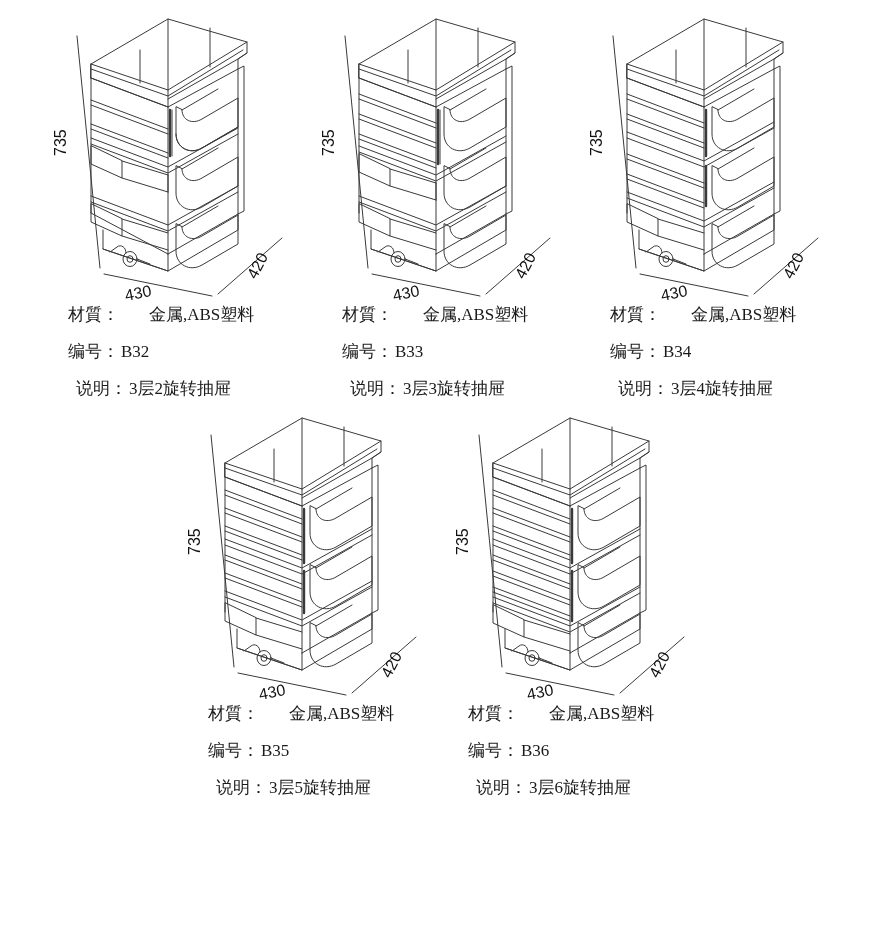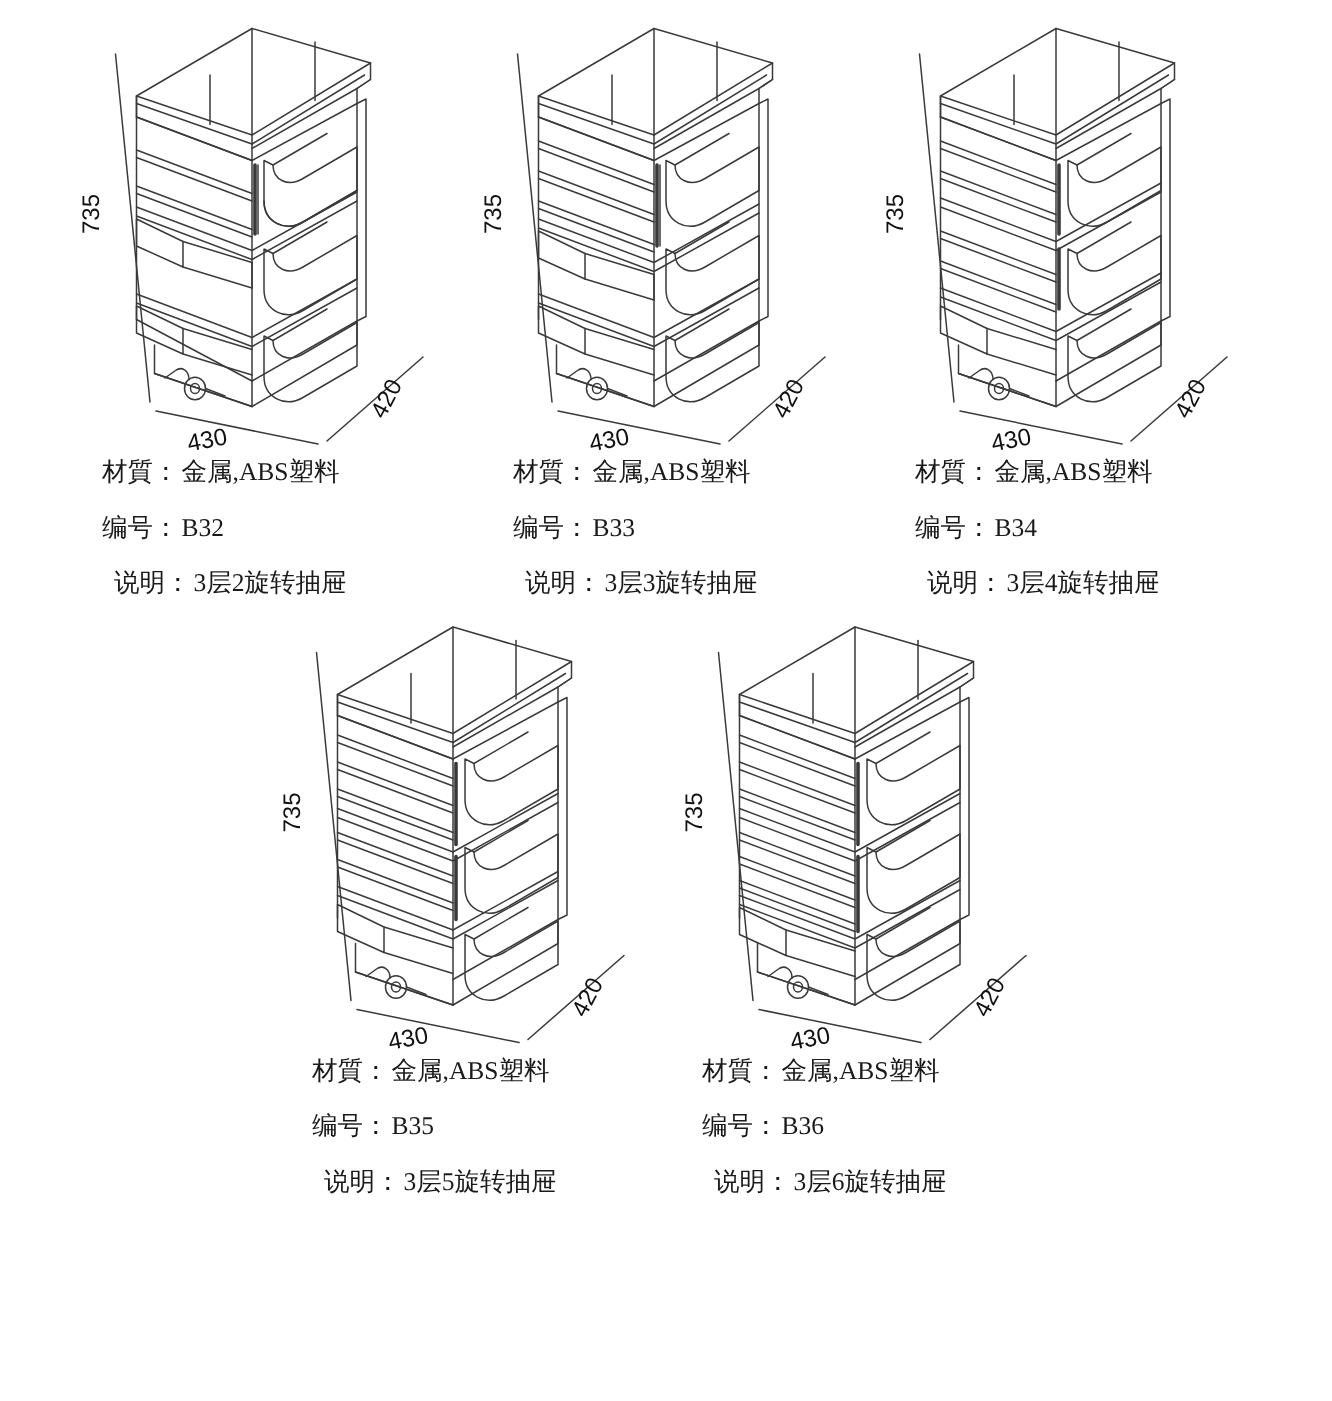--- a/index.html
+++ b/index.html
@@ -50,21 +50,21 @@
   }
   .spec-line:last-child{margin-bottom:0;}
   .spec-key{
     display:inline-block;
     text-align:left;
     margin-right:2px;
   }
   .spec-val{display:inline-block;font-family:Liberation Serif, serif;}
 
   
-  .i0{padding-left:10px;}
+  .i0{padding-left:10px;gap:28px;}
   .i1{padding-left:10px;}
   .i2{padding-left:18px;}
 
   .specs-c1{padding-left:16px;}
   .specs-c2{padding-left:22px;}
   .specs-c3{padding-left:22px;}
   .specs-c4{padding-left:22px;}
   .specs-c5{padding-left:14px;}
 </style>
 </head>

